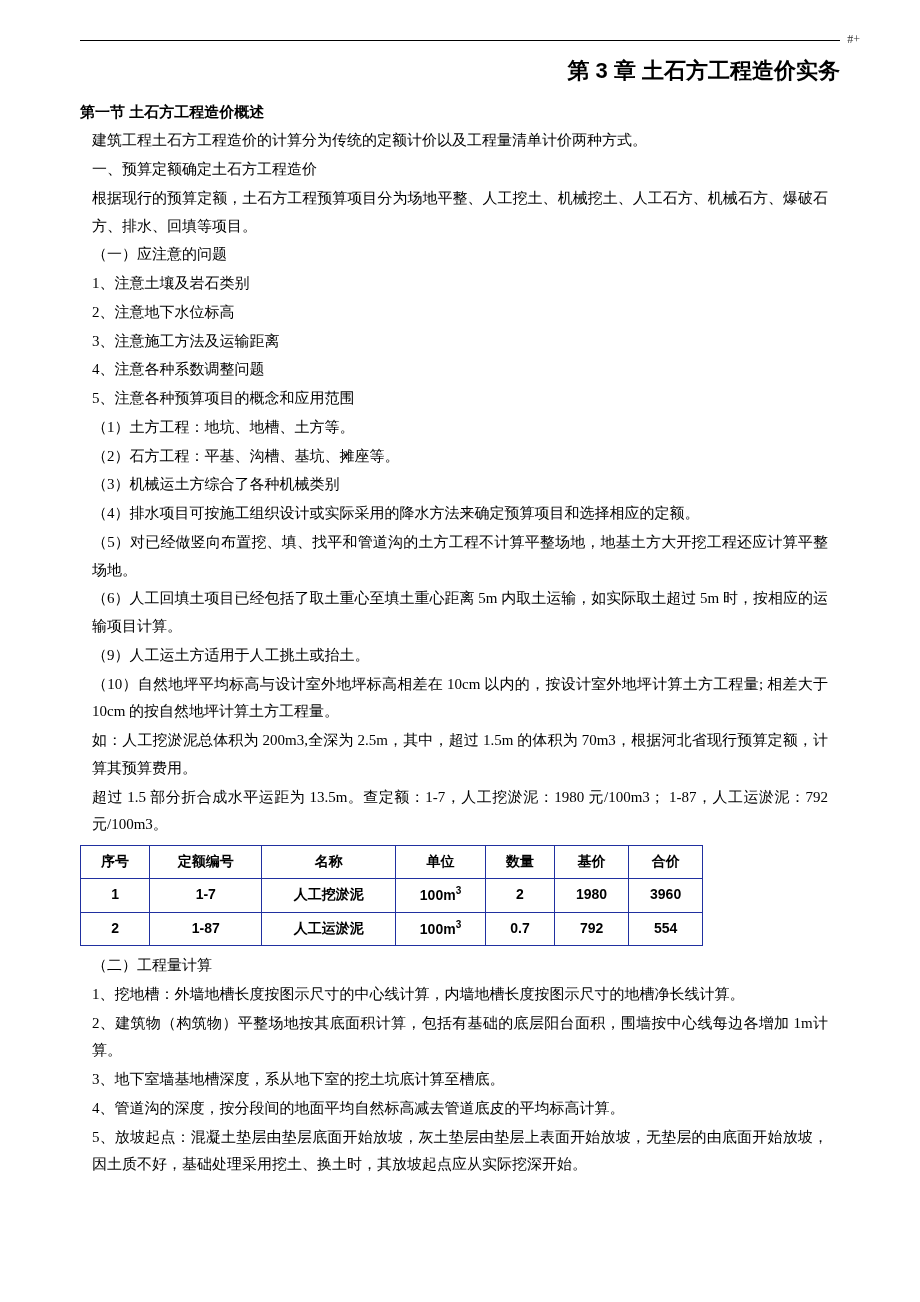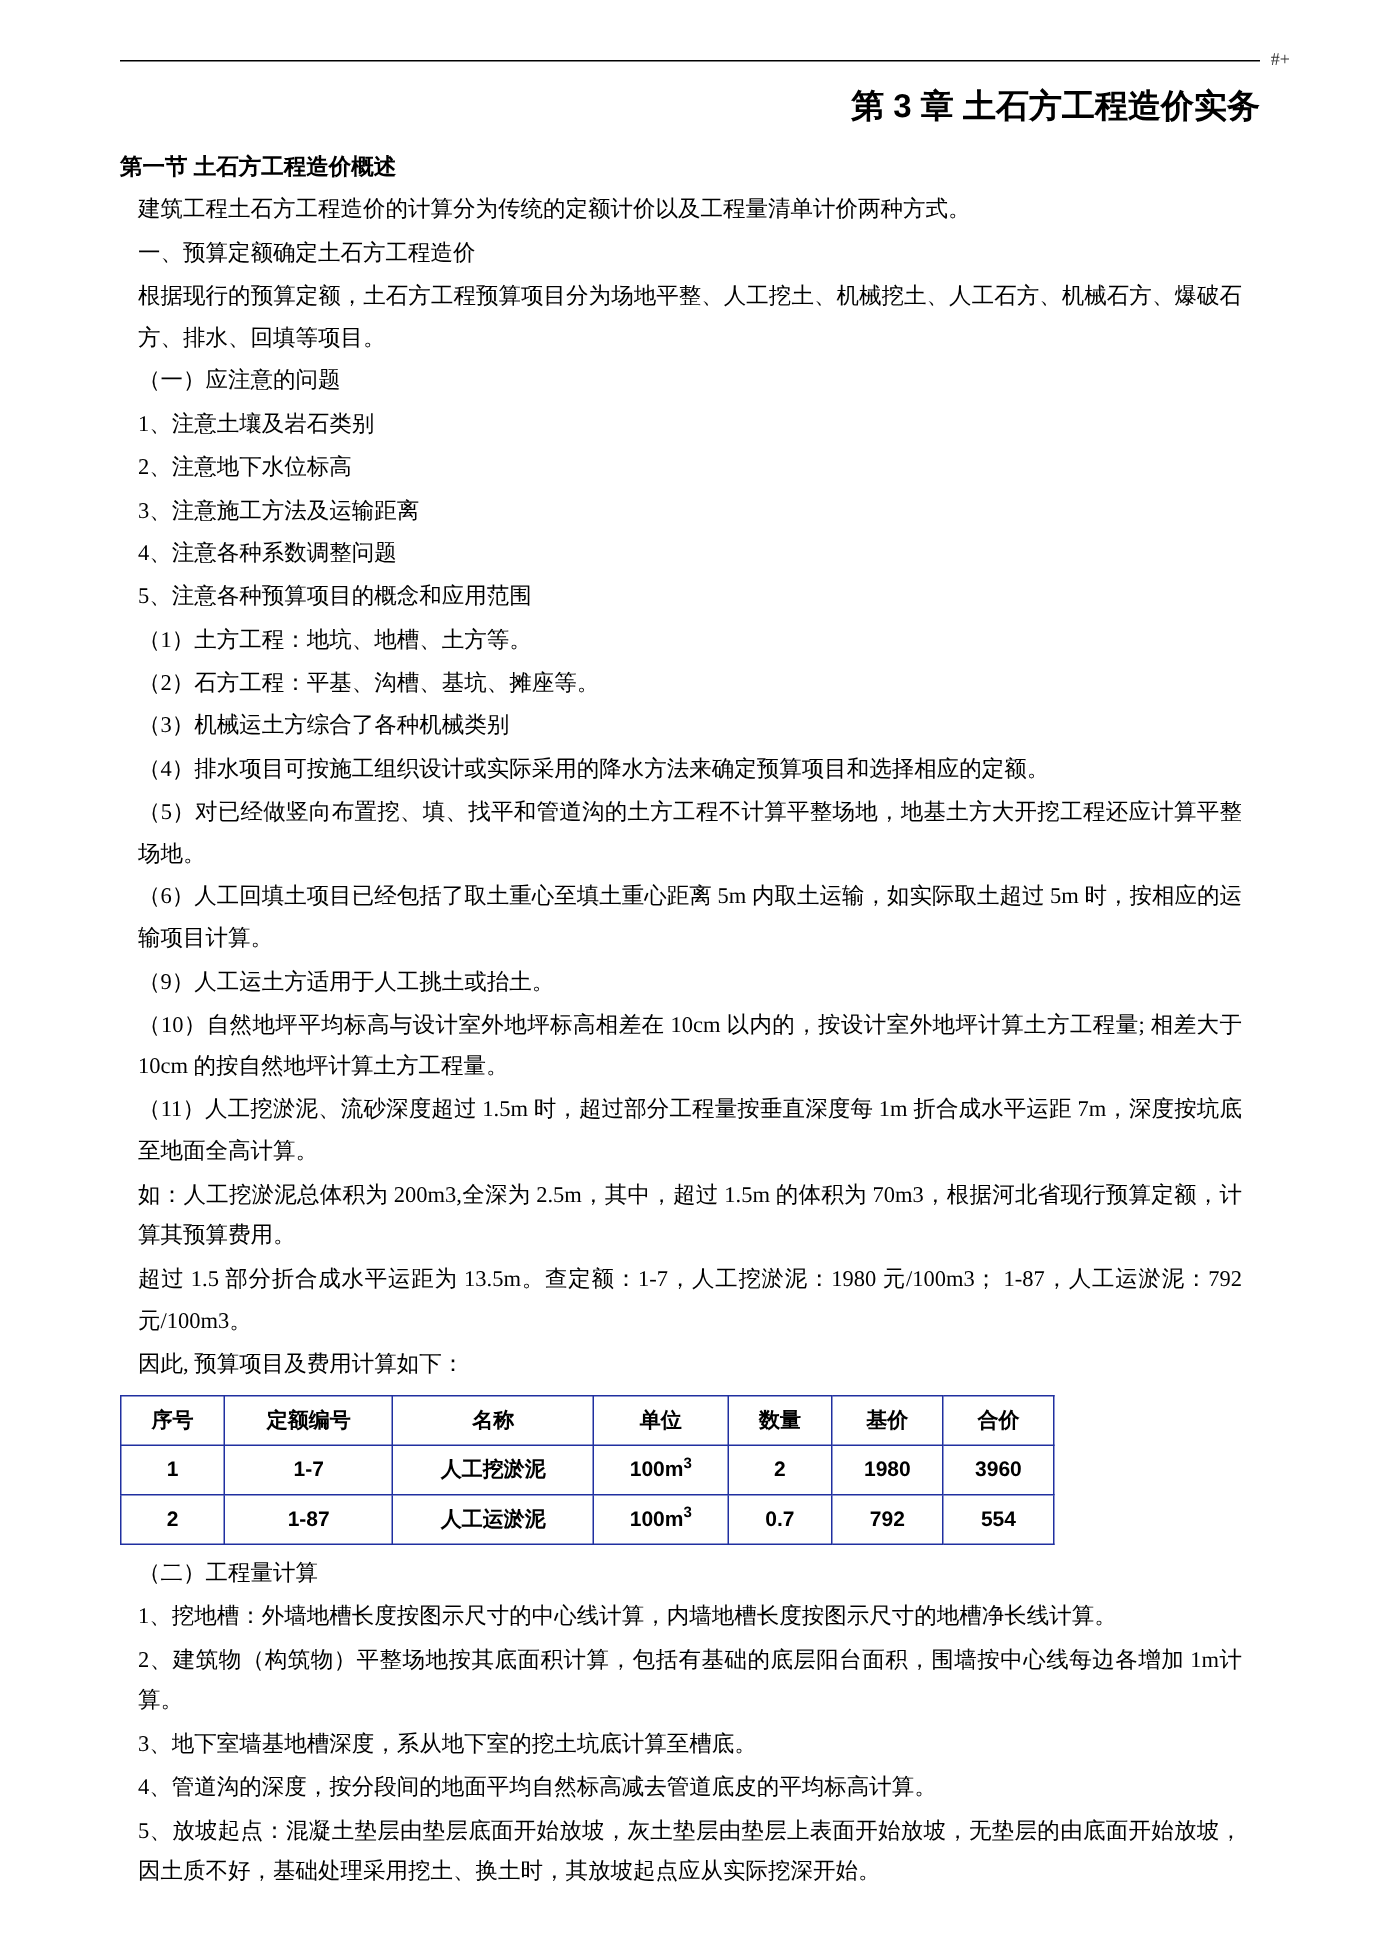--- a/index.html
+++ b/index.html
@@ -77,24 +77,22 @@
     <p>4、注意各种系数调整问题</p>
     <p>5、注意各种预算项目的概念和应用范围</p>
     <p>（1）土方工程：地坑、地槽、土方等。</p>
     <p>（2）石方工程：平基、沟槽、基坑、摊座等。</p>
     <p>（3）机械运土方综合了各种机械类别</p>
     <p>（4）排水项目可按施工组织设计或实际采用的降水方法来确定预算项目和选择相应的定额。</p>
     <p>（5）对已经做竖向布置挖、填、找平和管道沟的土方工程不计算平整场地，地基土方大开挖工程还应计算平整场地。</p>
     <p>（6）人工回填土项目已经包括了取土重心至填土重心距离 5m 内取土运输，如实际取土超过 5m 时，按相应的运输项目计算。</p>
     <p>（9）人工运土方适用于人工挑土或抬土。</p>
     <p>（10）自然地坪平均标高与设计室外地坪标高相差在 10cm 以内的，按设计室外地坪计算土方工程量; 相差大于 10cm 的按自然地坪计算土方工程量。</p>
-    <p>（11）人工挖淤泥、流砂深度超过 1.5m 时，超过部分工程量按垂直深度每 1m 折合成水平运距 7m，深度按坑底至地面全高计算。</p>
     <p>如：人工挖淤泥总体积为 200m3,全深为 2.5m，其中，超过 1.5m 的体积为 70m3，根据河北省现行预算定额，计算其预算费用。</p>
     <p>超过 1.5 部分折合成水平运距为 13.5m。查定额：1-7，人工挖淤泥：1980 元/100m3；  1-87，人工运淤泥：792元/100m3。</p>
-    <p>因此, 预算项目及费用计算如下：</p>
   </div>
 
 <table>
   <thead>
       <tr id="thead-row">
         <th>序号</th>
         <th>定额编号</th>
         <th>名称</th>
         <th>单位</th>
         <th>数量</th>

